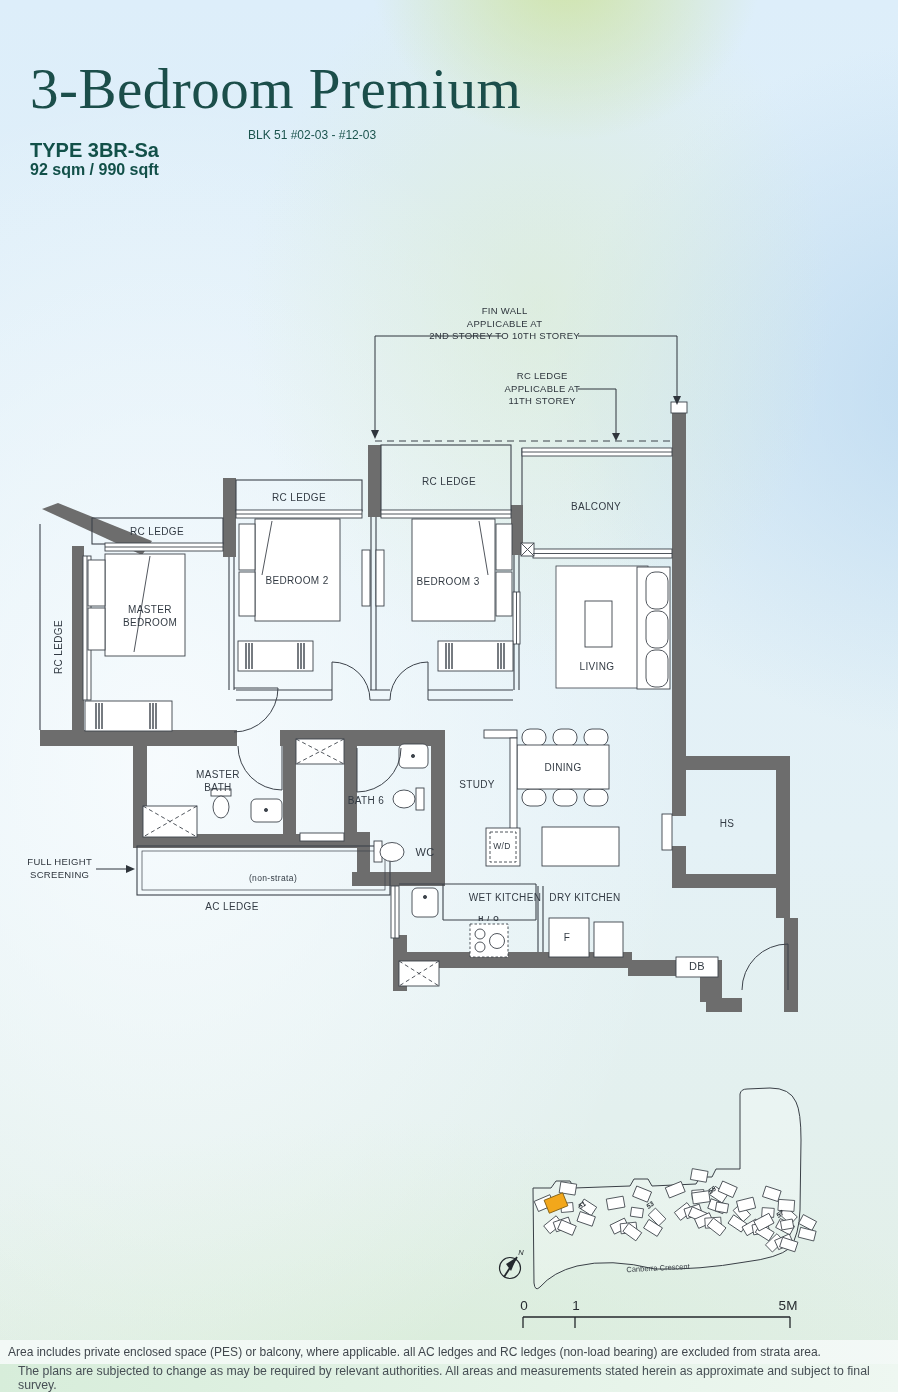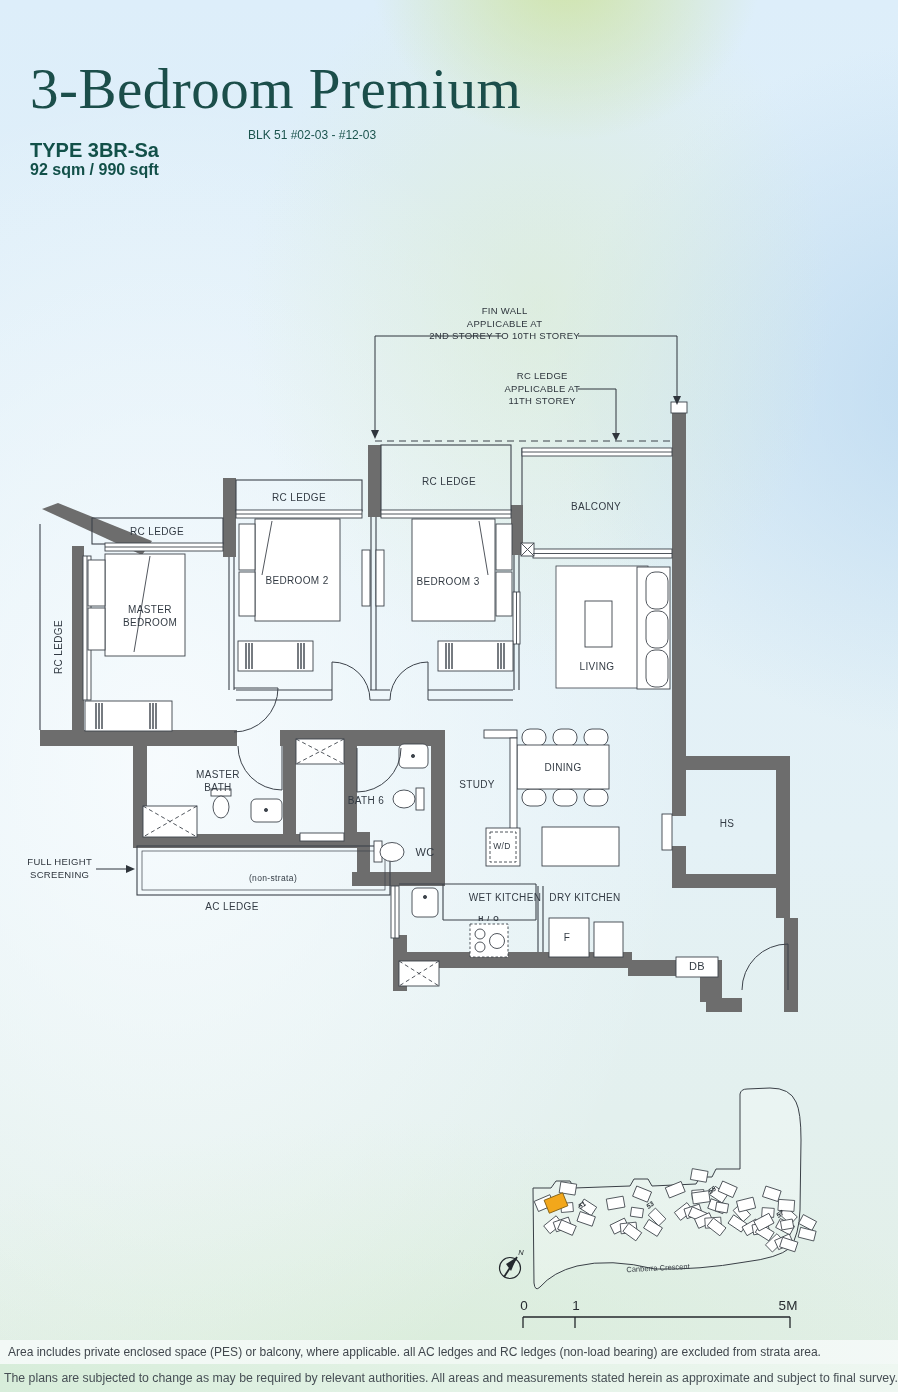--- a/index.html
+++ b/index.html
@@ -29,21 +29,21 @@
     font-size:10px;color:#333b44;letter-spacing:.35px;}
   .blknum{position:absolute;transform:translate(-50%,-50%) rotate(-38deg);font-size:7px;
     font-style:italic;font-weight:bold;color:#2c3238;}
   .street{position:absolute;transform:translate(-50%,-50%) rotate(-3deg);font-size:7.5px;color:#3a4047;}
   .north{position:absolute;transform:translate(-50%,-50%);font-size:7.5px;font-style:italic;color:#23282d;}
   .scalenum{position:absolute;transform:translate(-50%,-100%);font-size:13.5px;color:#272c31;}
   .foot1{position:absolute;left:0;top:1340px;width:898px;height:24px;display:flex;align-items:center;
     padding-left:8px;box-sizing:border-box;background:rgba(252,254,255,.65);
     font-size:12px;color:#41474d;}
   .foot2{position:absolute;left:0;top:1364px;width:898px;height:28px;display:flex;align-items:center;
-    padding-left:4px;box-sizing:border-box;background:linear-gradient(90deg,#d7edda,#eef7f1);
+    padding-left:18px;box-sizing:border-box;background:linear-gradient(90deg,#d7edda,#eef7f1);
     font-size:12.3px;color:#474f55;}
 </style>
 </head>
 <body>
 
 <div class="page">
 
   <div class="title">3-Bedroom Premium</div>
   <div class="type">TYPE 3BR-Sa</div>
   <div class="area">92 sqm / 990 sqft</div>

